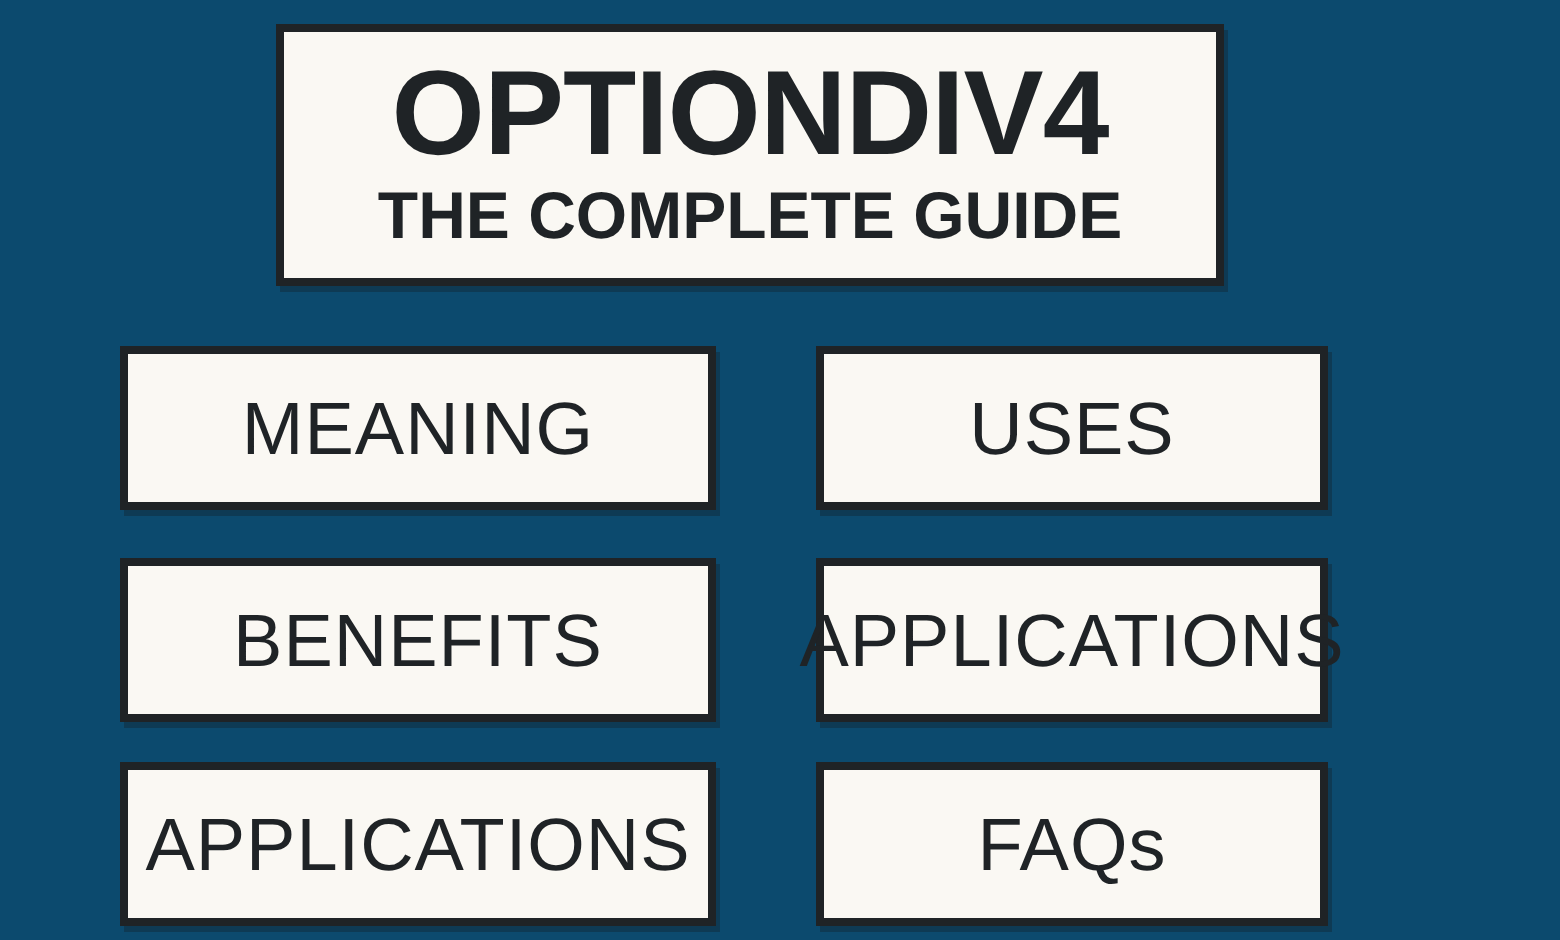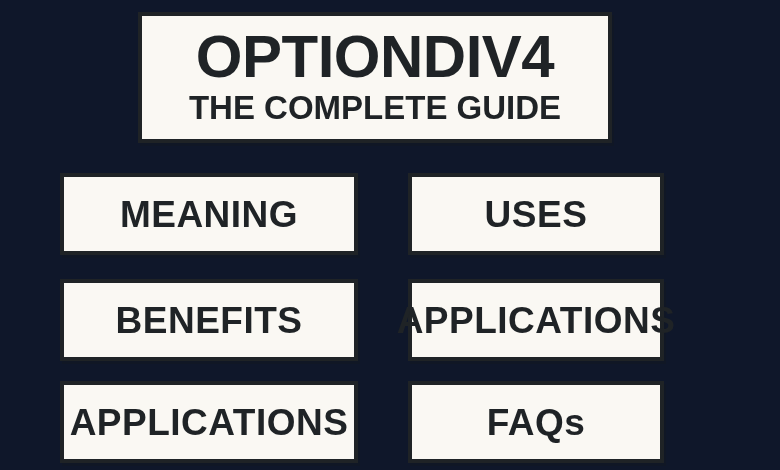--- a/index.html
+++ b/index.html
@@ -11,21 +11,21 @@
     width: 780px;
     height: 470px;
     overflow: hidden;
     font-family: "Liberation Sans", sans-serif;
   }
 
   #poster {
     position: relative;
     width: 780px;
     height: 470px;
-    background: #0f172a;
+    background: #0c4a6e;
     overflow: hidden;
   }
 
   
   .card {
     position: absolute;
     background: #faf8f3;
     border: 4px solid #1f2326;
     box-sizing: border-box;
     display: flex;
@@ -63,21 +63,21 @@
     white-space: nowrap;
     margin-top: 4px;
   }
 
   
   .item-card {
     height: 82px;
   }
   .item-card .item-label {
     font-size: 37px;
-    font-weight: bold;
+    font-weight: normal;
     letter-spacing: 0.5px;
     line-height: 1;
     color: #1f2326;
     white-space: nowrap;
   }
 
   .col-left  { left: 60px;  width: 298px; }
   .col-right { left: 408px; width: 256px; }
 
   .row-1 { top: 173px; }

